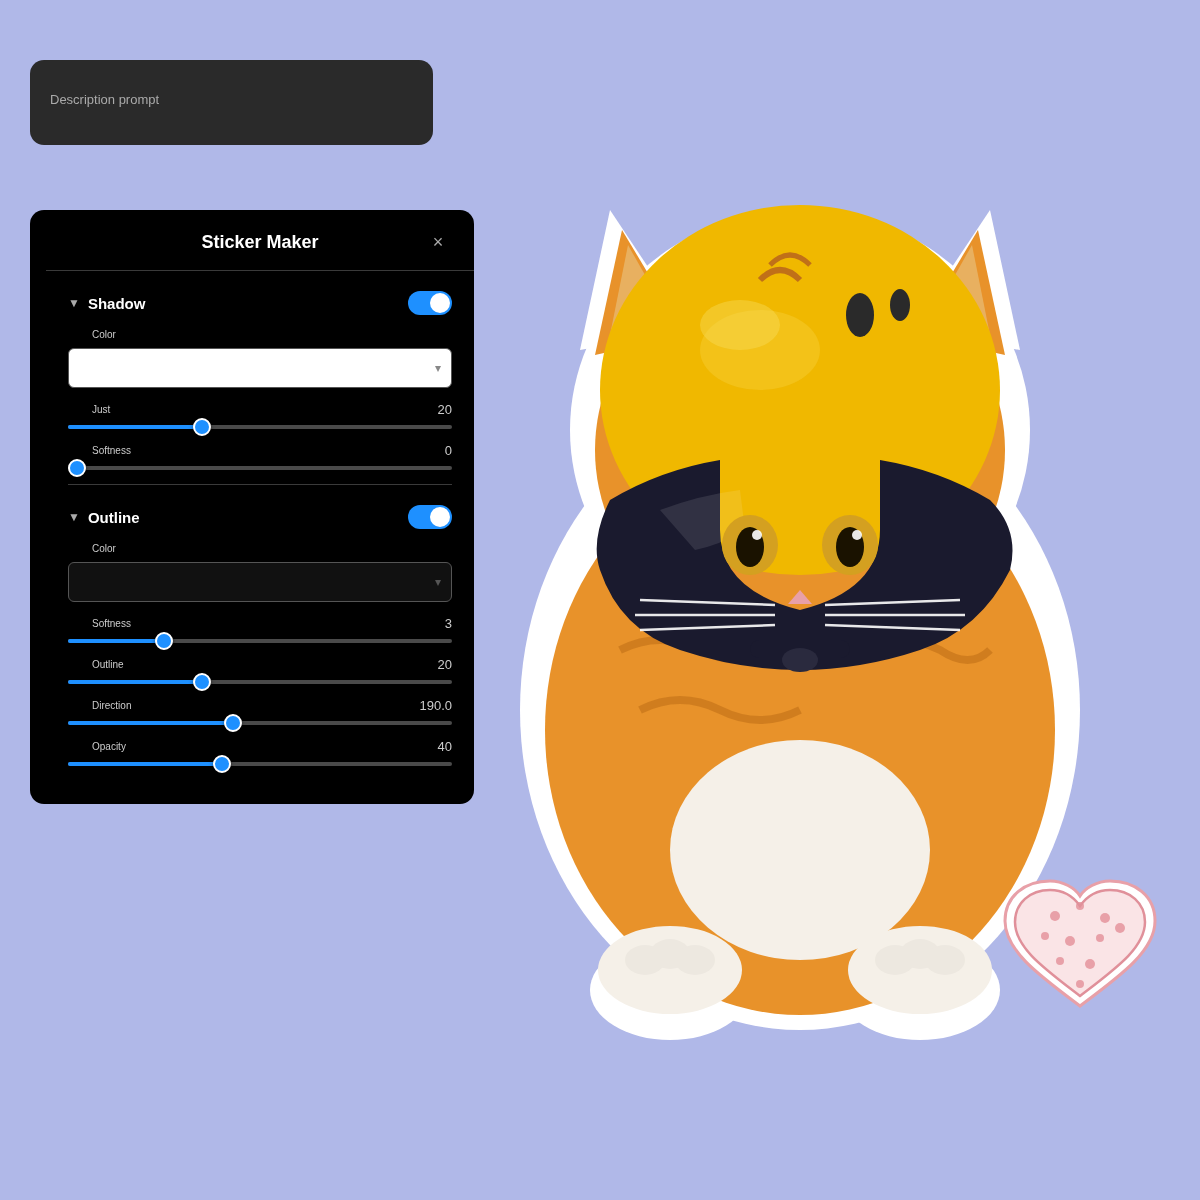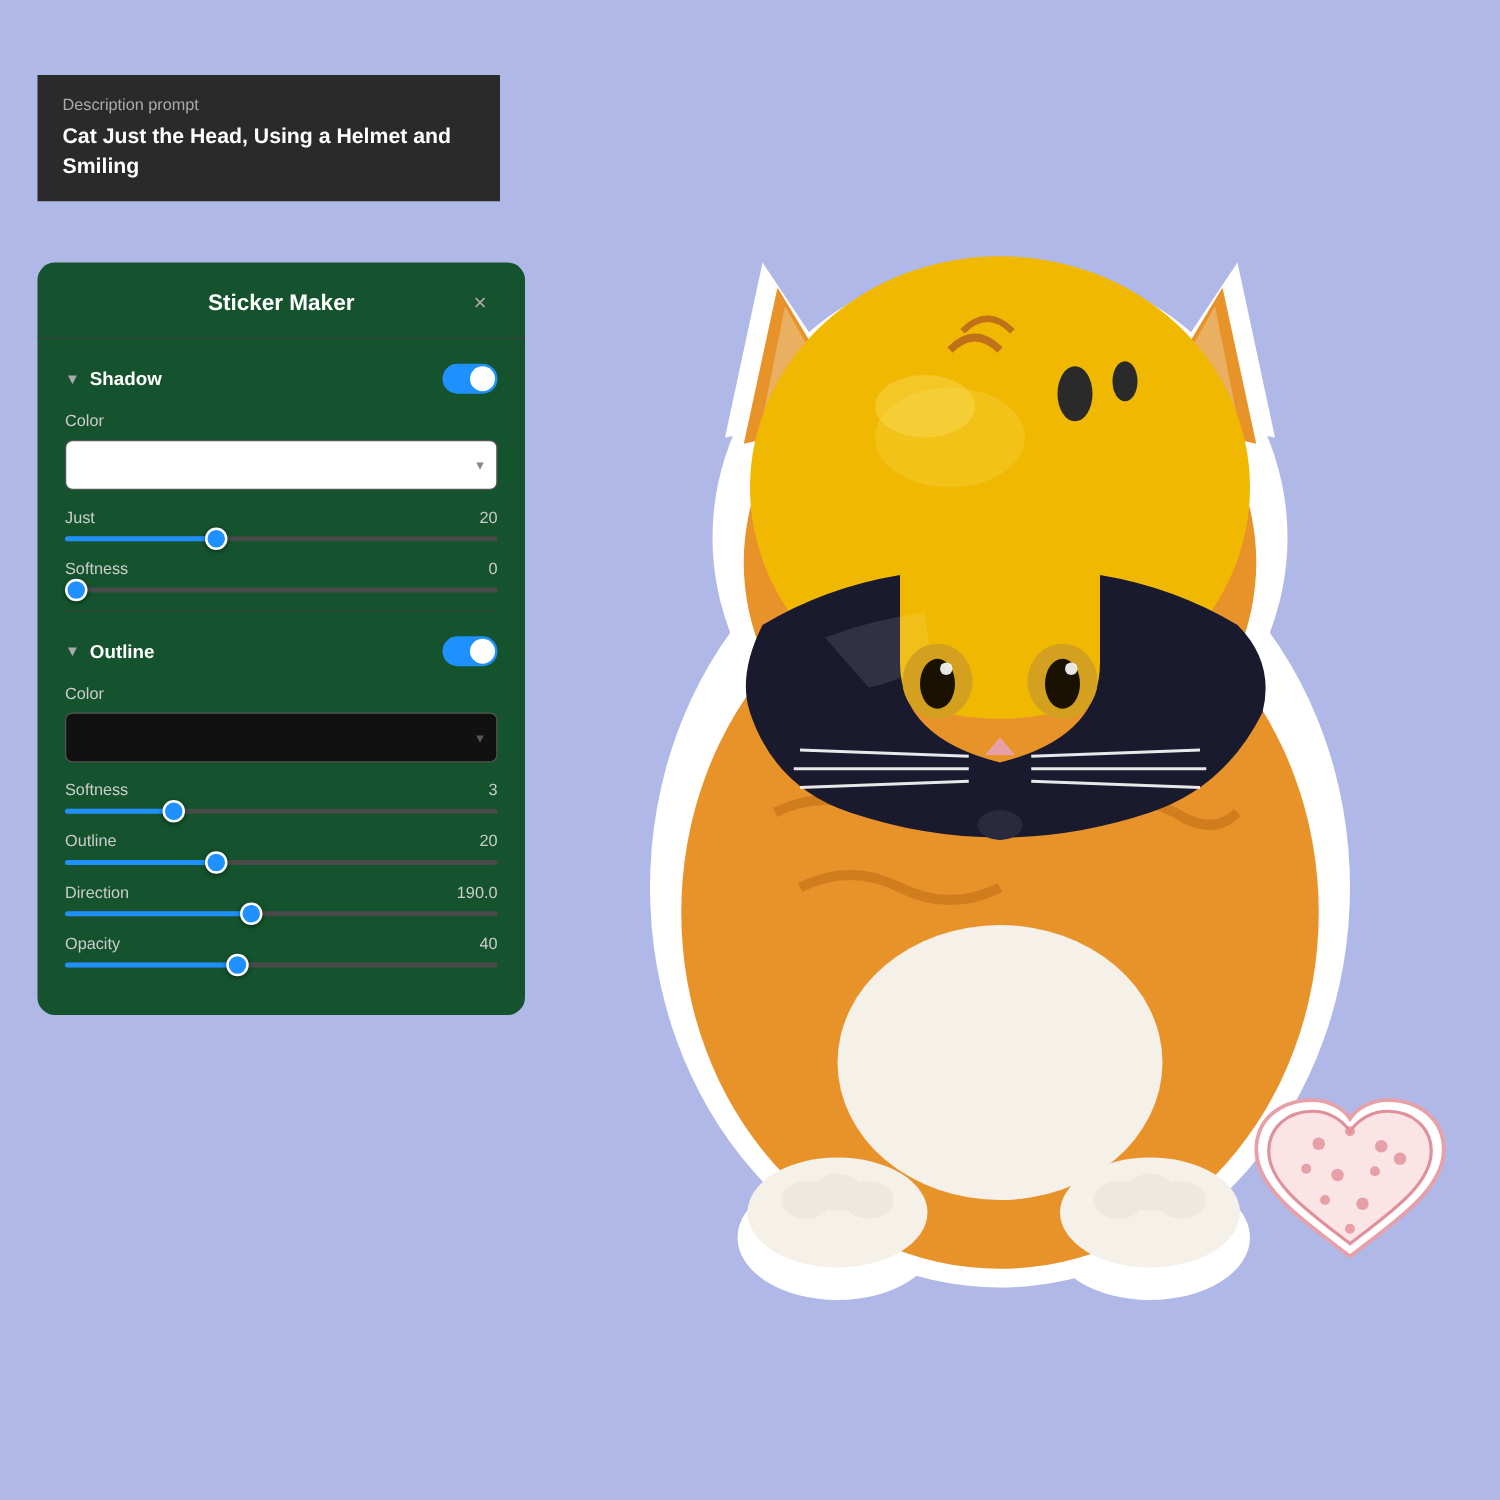--- a/index.html
+++ b/index.html
@@ -11,46 +11,46 @@
       position: relative;
       overflow: hidden;
     }
 
     
     .description-box {
       position: absolute;
       top: 60px;
       left: 30px;
       background: #2a2a2a;
-      border-radius: 0;
-      padding: 16px 20px;
-      width: 370px;
+      border-radius: 14px;
+      padding: 32px 20px;
+      width: 403px;
       color: #fff;
     }
     .description-label {
       font-size: 13px;
       color: #aaa;
       margin-bottom: 6px;
     }
     .description-text {
       font-size: 17px;
       font-weight: 600;
       line-height: 1.4;
       color: #fff;
     }
 
     
     .panel {
       position: absolute;
       top: 210px;
       left: 30px;
-      width: 390px;
-      background: #14532d;
+      width: 444px;
+      background: #000000;
       border-radius: 14px;
-      padding: 0 0 24px 0;
+      padding: 0 0 24px 16px;
       color: #fff;
     }
     .panel-header {
       display: flex;
       align-items: center;
       justify-content: space-between;
       padding: 18px 22px 14px;
       border-bottom: 1px solid #3a3a3a;
     }
     .panel-title {
@@ -120,22 +120,23 @@
     }
 
     
     .field-row {
       display: flex;
       align-items: center;
       justify-content: space-between;
       margin-bottom: 8px;
     }
     .field-label {
-      font-size: 13px;
+      font-size: 10px;
       color: #ccc;
+      margin-left: 24px;
     }
     .field-value {
       font-size: 13px;
       color: #ccc;
     }
 
     
     .color-picker-row {
       margin-bottom: 14px;
     }
@@ -216,21 +217,20 @@
       position: relative;
       width: 680px;
       height: 900px;
     }
   </style>
 </head>
 <body>
 
 <div class="description-box">
   <div class="description-label">Description prompt</div>
-  <div class="description-text">Cat Just the Head, Using a Helmet and Smiling</div>
 </div>
 
 <div class="panel">
   <div class="panel-header">
     <div style="width:28px"></div>
     <div class="panel-title">Sticker Maker</div>
     <div class="close-btn">×</div>
   </div>
 
   <div class="panel-body">

